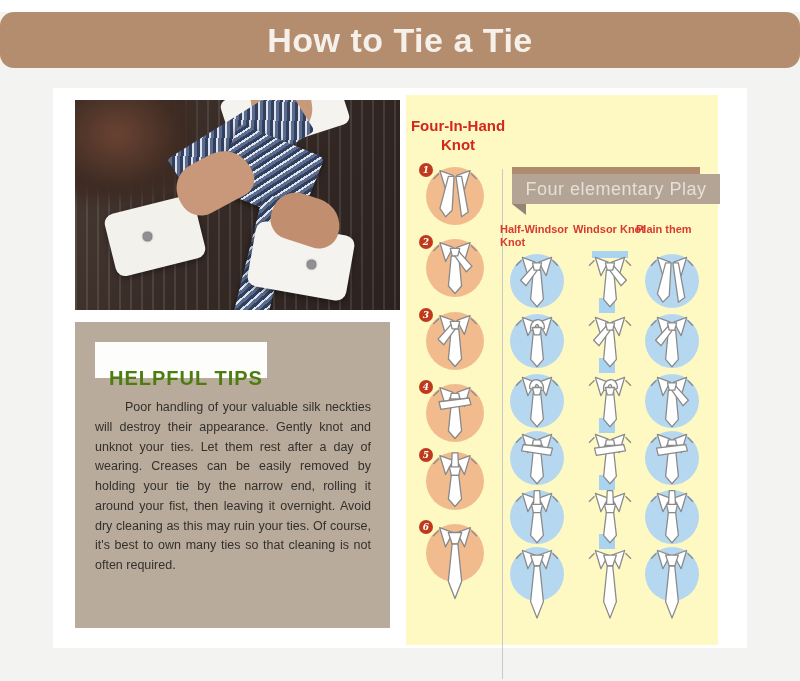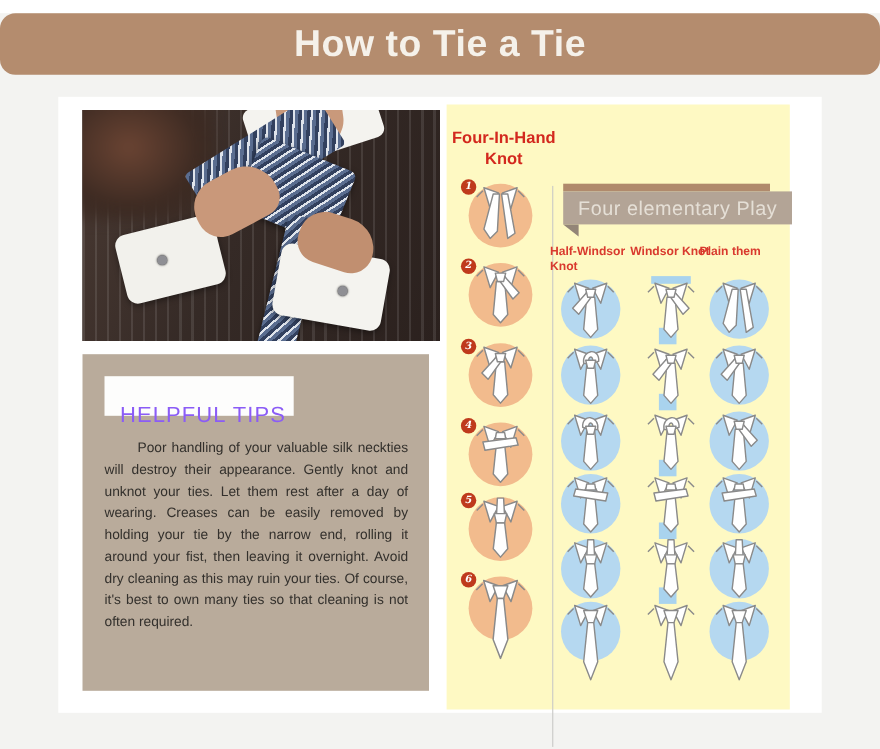--- a/index.html
+++ b/index.html
@@ -40,21 +40,21 @@
            transform:rotate(-28deg); border-radius:26px 30px 18px 22px; }
   .photo .hand-right { position:absolute; left:196px; top:96px; width:70px; height:48px; background:#c18f70;
            transform:rotate(18deg); border-radius:24px 28px 20px 20px; }
   .photo .cufflink { position:absolute; width:9px; height:9px; background:#8f8f94; border-radius:50%;
            box-shadow:0 0 2px #000; }
 
   
   .tips { position:absolute; left:22px; top:234px; width:315px; height:306px; background:#b9ab9b; }
   .tips-label { position:absolute; left:20px; top:20px; width:172px; height:36px; background:#fdfdfc;
            display:flex; align-items:center; padding-left:14px; }
-  .tips-label span { color:#8b5cf6; font-size:20px; font-weight:normal; letter-spacing:1px;margin-top:36px; }
+  .tips-label span { color:#4d7c0f; font-size:20px; font-weight:bold; letter-spacing:1px;margin-top:36px; }
   .tips-body { position:absolute; left:20px; top:76px; width:276px; font-size:12.5px; line-height:1.58;
            color:#33302c; text-align:justify; text-indent:30px; }
 
   
   .panel { position:absolute; left:353px; top:7px; width:312px; height:550px; background:#fef9c3; }
   .fih-title { position:absolute; left:2px; top:22px; width:100px; text-align:center;
            color:#d3281e; font-size:15px; font-weight:bold; line-height:1.25; }
   .intro { position:absolute; left:102px; top:24px; width:204px; font-size:9.5px; line-height:1.35;
            color:#2c2c2c; font-weight:bold; }
 

